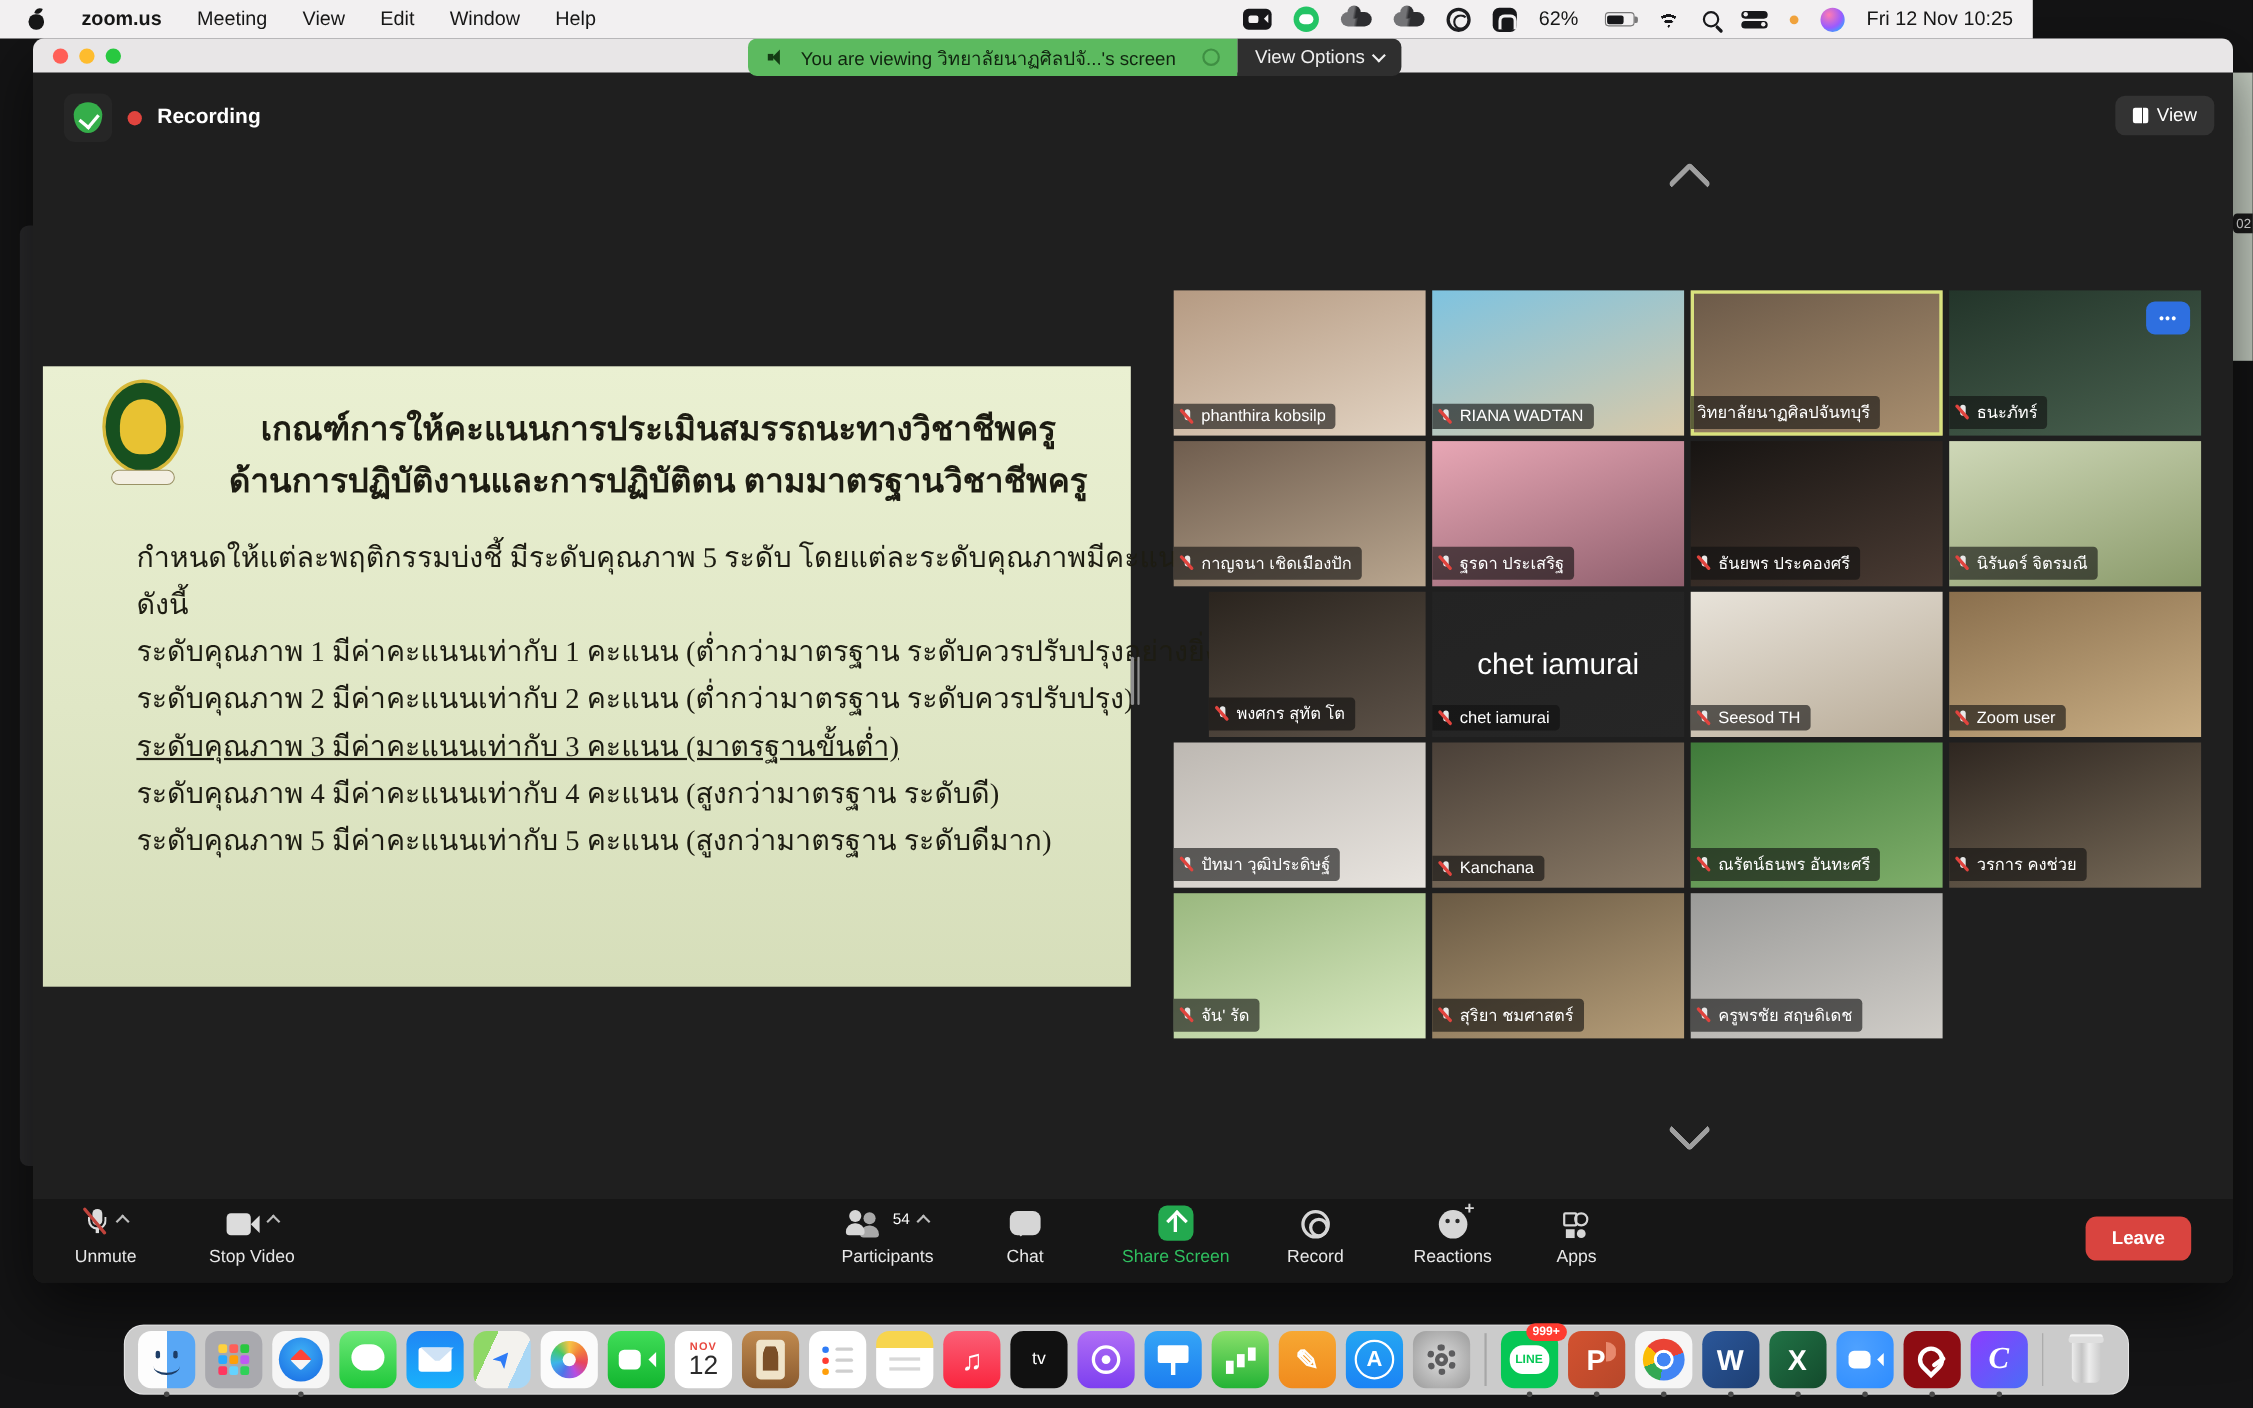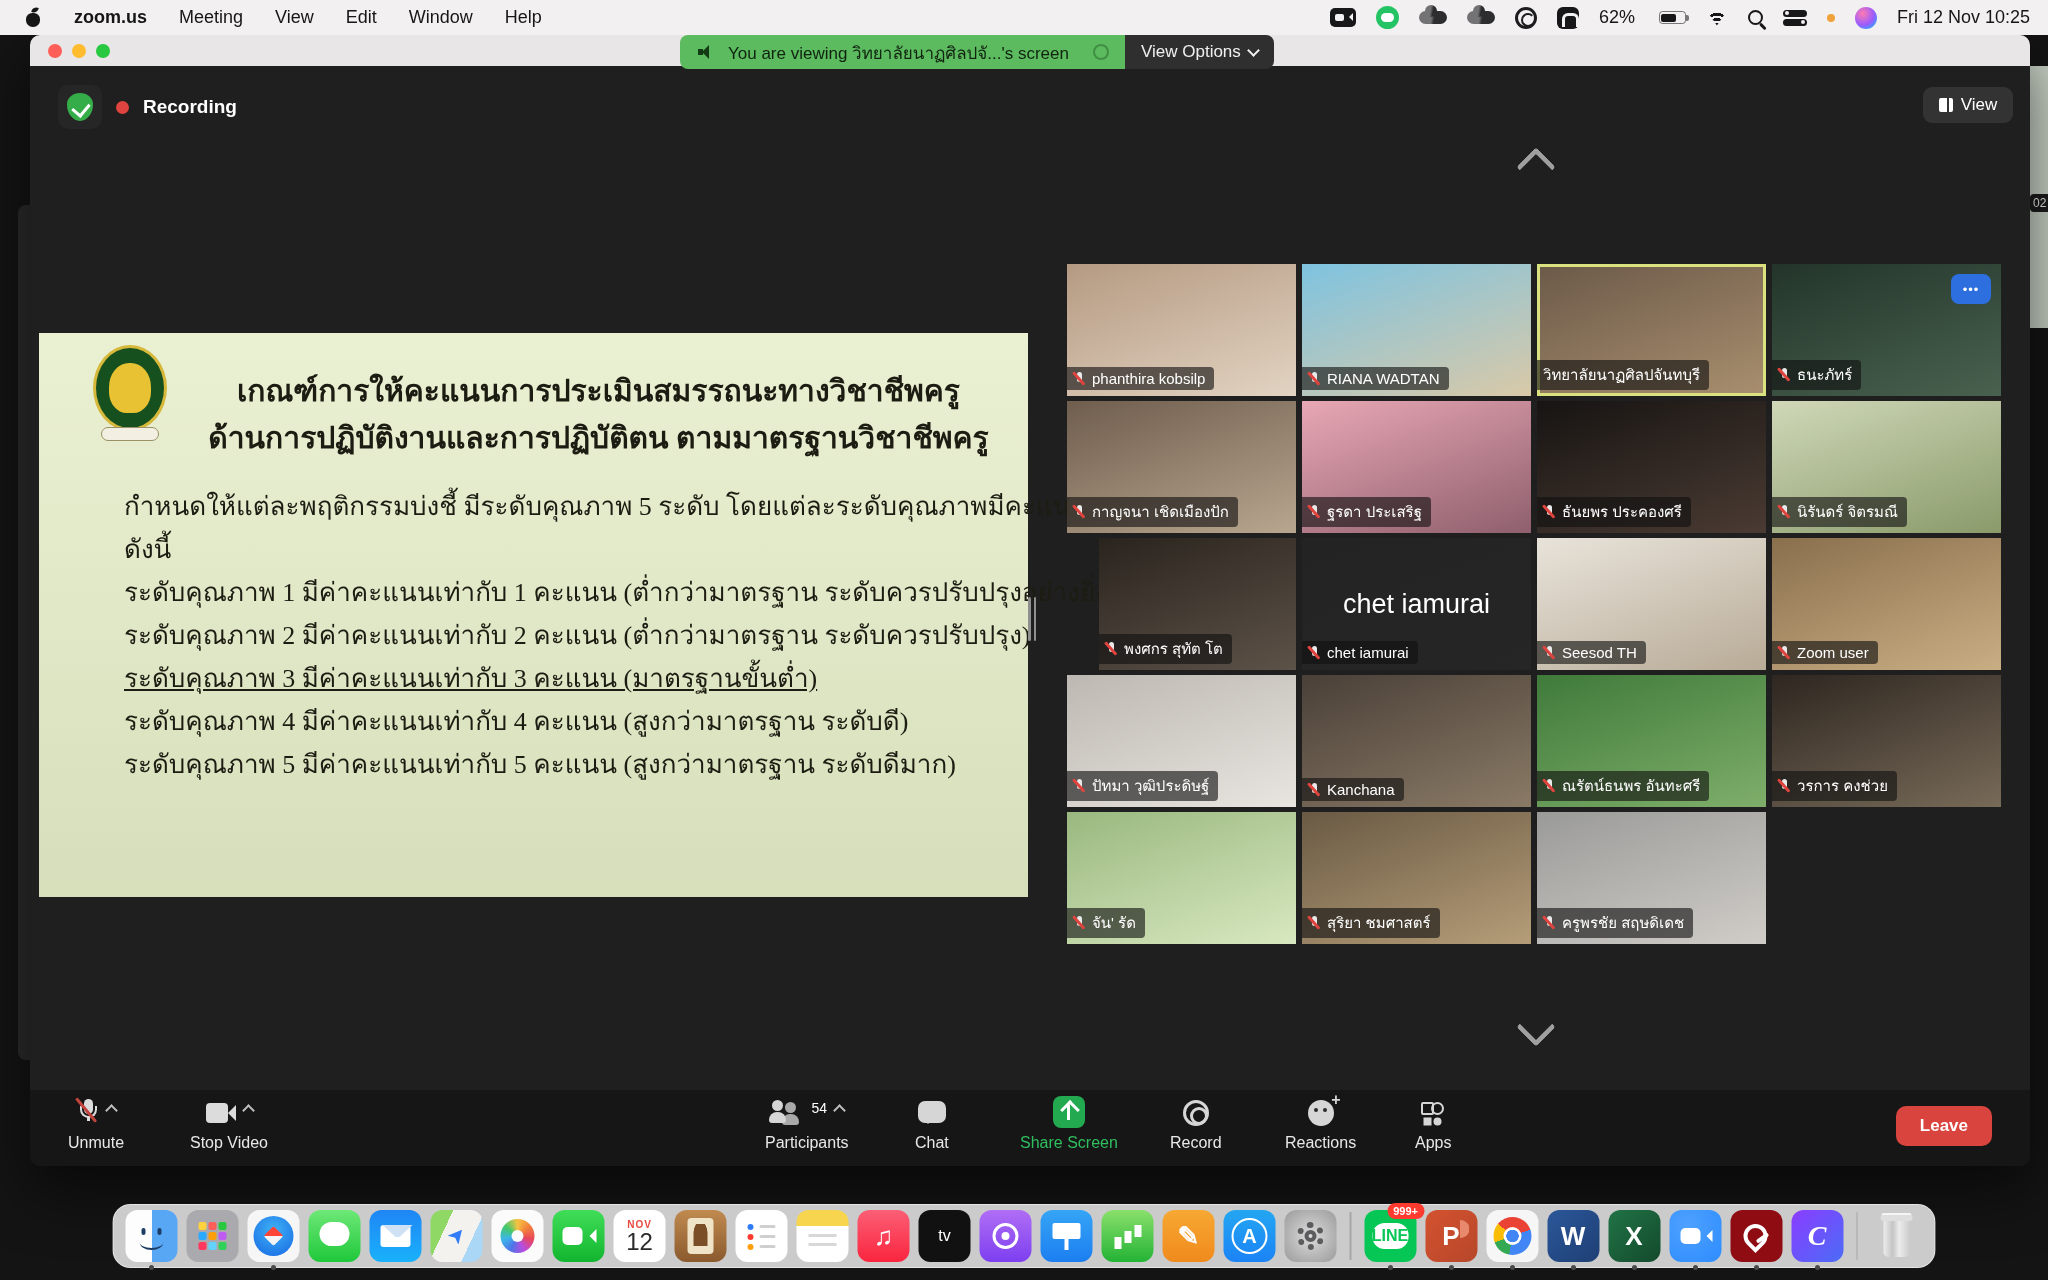--- a/index.html
+++ b/index.html
@@ -1,21 +1,21 @@
 <!DOCTYPE html>
 <html><head>
 <meta charset="utf-8">
 <style>
   * { margin:0; padding:0; box-sizing:border-box; }
   html,body { width:2048px; height:1280px; background:#0e0e0f; overflow:hidden;
               font-family:"Liberation Sans", sans-serif; }
   #screen { position:relative; width:2048px; height:1280px; background:#141415; }
 
   
-  #menubar { position:absolute; left:0; top:0; width:2048px; height:35px;
+  #menubar { position:absolute; left:0; top:0; width:1848px; height:35px;
              background:#f2f0f1; display:flex; align-items:center; z-index:50;
              color:#161616; font-size:18px; }
   #menu-left { display:flex; align-items:center; gap:4px; padding-left:24px; }
   .apple { width:18px; height:20px; position:relative; margin-right:14px; }
   .apple::before { content:""; position:absolute; left:2px; top:5px; width:14px; height:14px;
                    background:#161616; border-radius:45% 45% 48% 48%; }
   .apple::after { content:""; position:absolute; left:8px; top:-1px; width:6px; height:6px;
                   background:#161616; border-radius:80% 0 80% 0; transform:rotate(20deg); }
   .menu-item { padding:0 14px; font-size:18px; }
   .menu-item.app-name { font-weight:700; }
@@ -282,21 +282,21 @@
   .di-appstore::before { content:""; position:absolute; inset:8px; border:2.5px solid #fff; border-radius:50%; }
   .di-appstore .dock-glyph { font-size:20px; }
   .di-settings { background:radial-gradient(circle,#dcdcdc,#9a9a9a); }
   .di-settings::before { content:""; position:absolute; inset:12px; border:6px dotted #5c5c5e; border-radius:50%; }
   .di-settings::after { content:""; position:absolute; inset:20px; border:4px solid #5c5c5e; border-radius:50%; }
   .di-line { background:#06c755; }
   .line-bubble { position:relative; width:36px; height:26px; background:#fff; border-radius:12px;
                  display:flex; align-items:center; justify-content:center; }
   .line-bubble::after { content:""; position:absolute; left:6px; bottom:-5px; border:5px solid transparent;
                         border-top-color:#fff; transform:rotate(20deg); }
-  .line-txt { color:#06c755; font-size:16px; font-weight:700; }
+  .line-txt { color:#06c755; font-size:11px; font-weight:700; }
   .di-powerpoint { background:linear-gradient(135deg,#d35230,#b7472a); }
   .di-powerpoint::before { content:""; position:absolute; right:8px; top:10px; width:18px; height:18px;
       border-radius:50%; background:#e8896d; clip-path:polygon(50% 50%,50% 0,100% 0,100% 100%,50% 100%); }
   .di-chrome { background:#f6f6f6; }
   .di-chrome::before { content:""; position:absolute; inset:7px; border-radius:50%;
       background:conic-gradient(from -50deg, #ea4335 0 120deg, #4285f4 120deg 240deg, #34a853 240deg 300deg, #fbbc05 300deg); }
   .di-chrome::after { content:""; position:absolute; inset:17px; border-radius:50%;
       background:radial-gradient(circle,#4285f4 0 6px,#fff 6.5px); }
   .di-word { background:linear-gradient(135deg,#2b579a,#1e3f73); }
   .di-excel { background:linear-gradient(135deg,#217346,#134a2c); }

